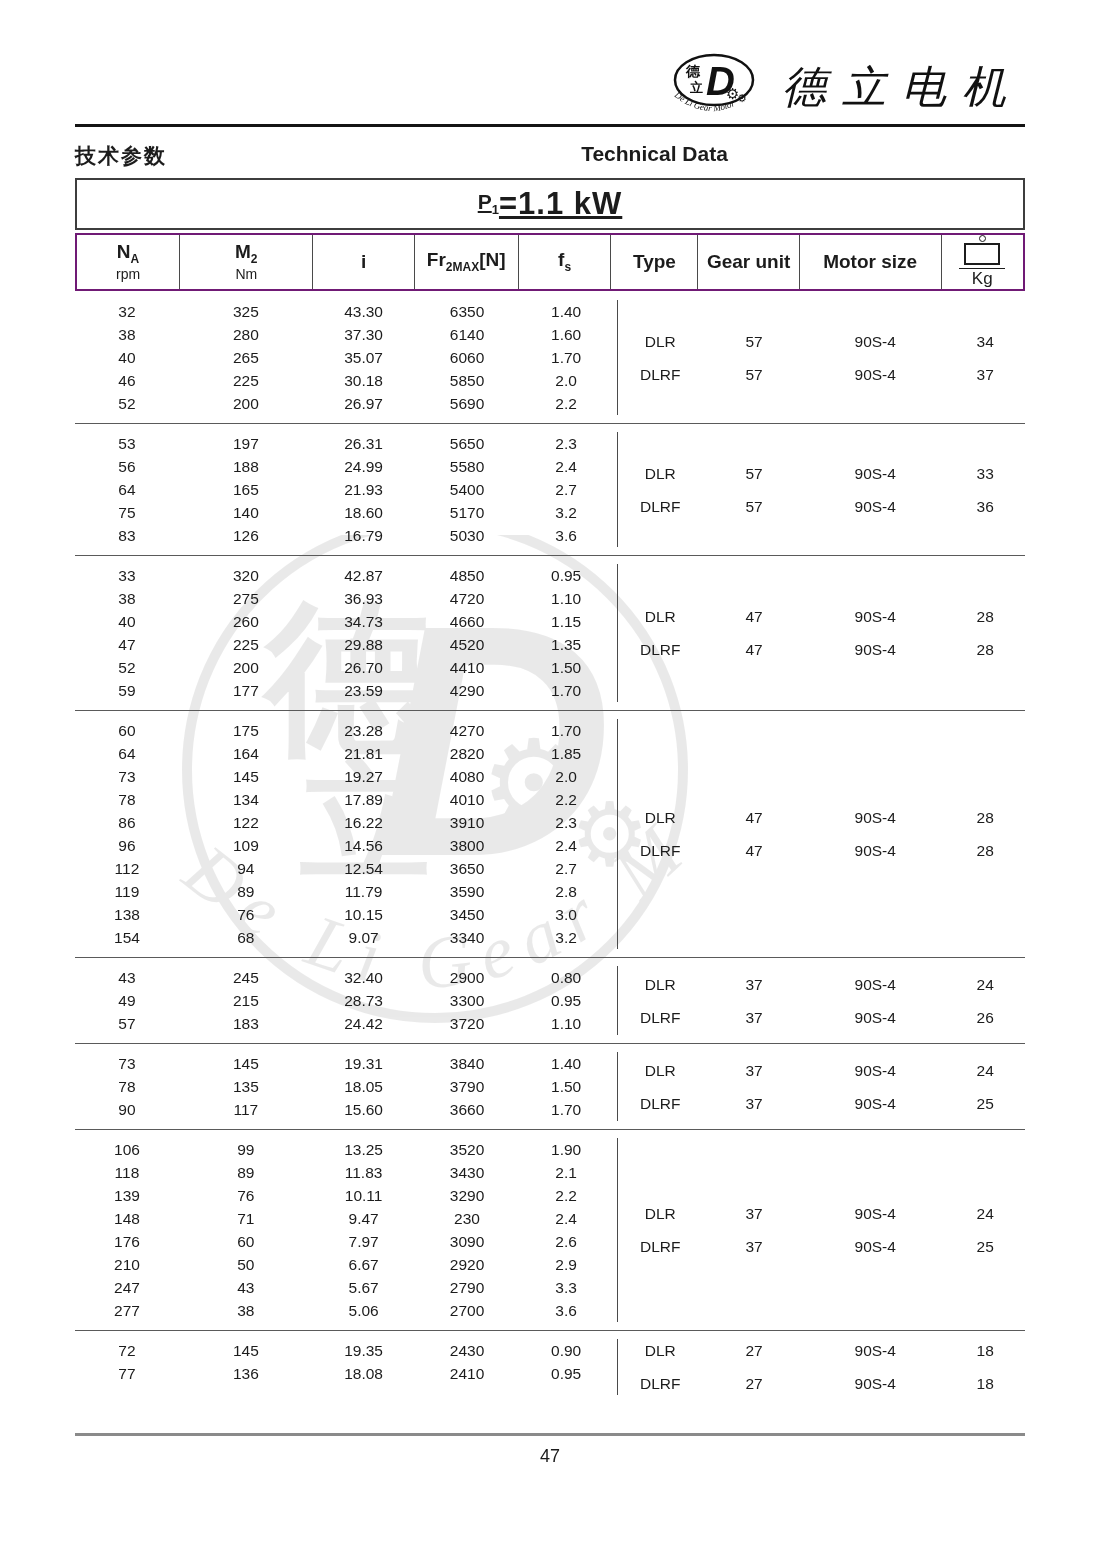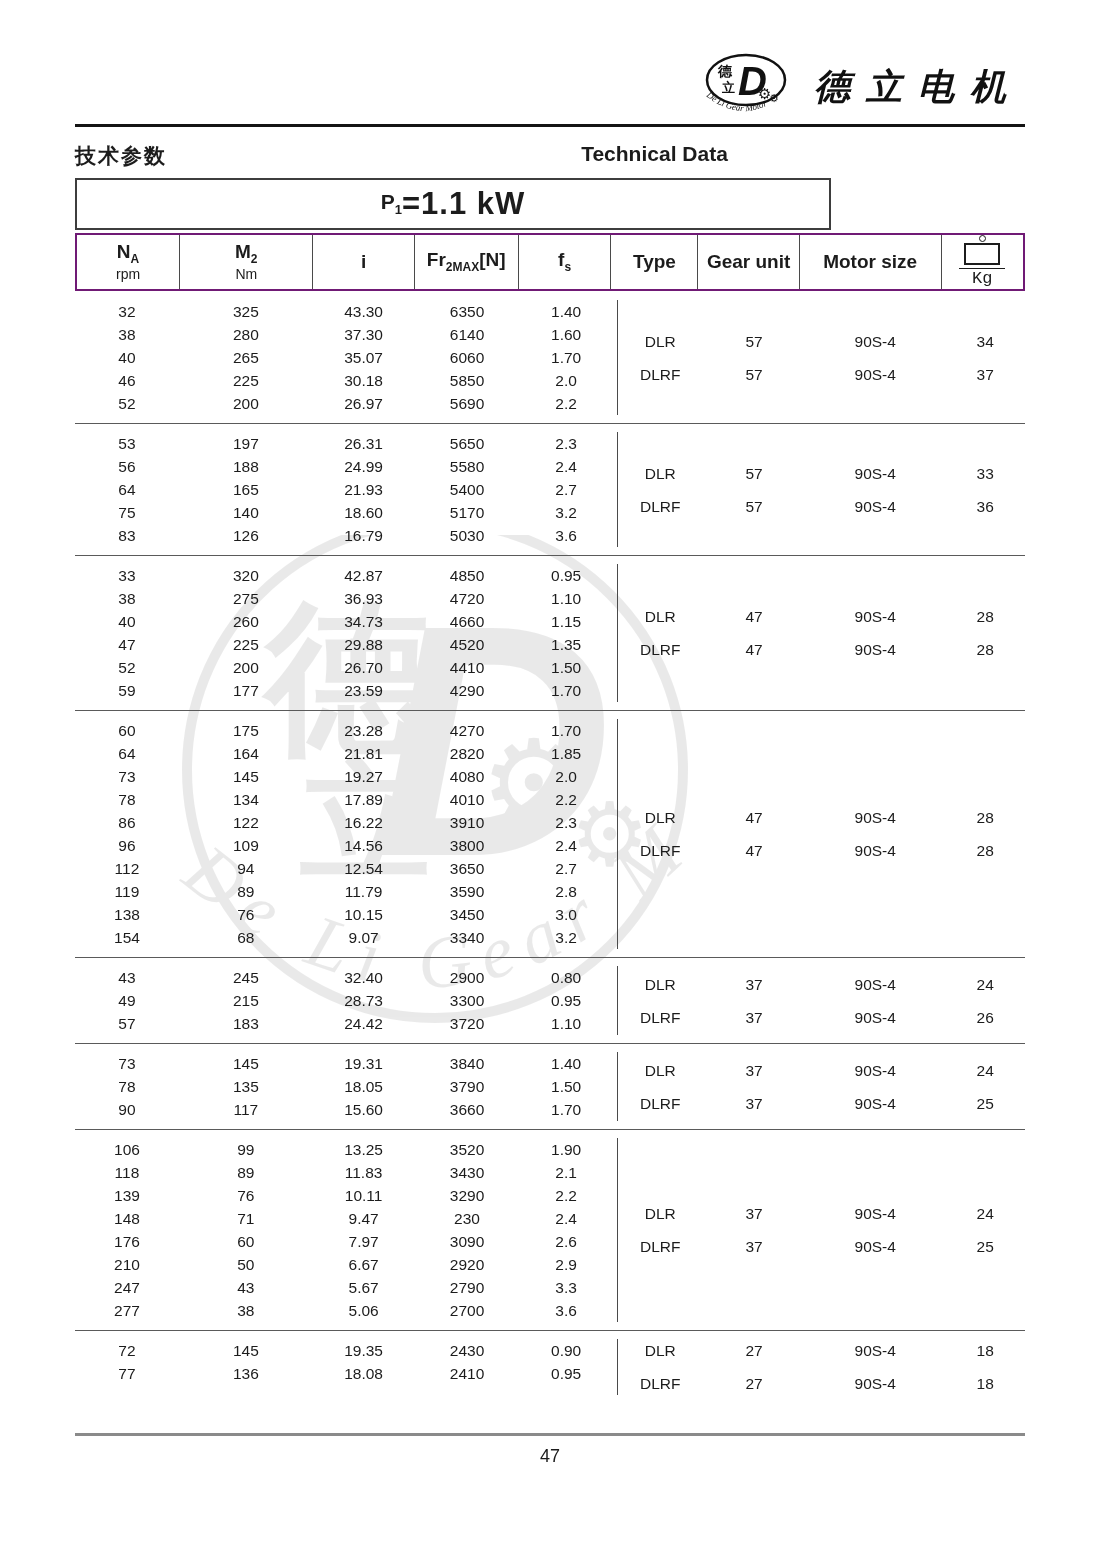--- a/index.html
+++ b/index.html
@@ -6,49 +6,49 @@
   body { background:#e8e8e8; font-family:"Liberation Sans", sans-serif; }
   .page {
     position:relative; width:1100px; height:1555px; margin:0 auto;
     background:#ffffff; color:#1c1c1c; overflow:hidden;
   }
   
   .watermark { position:absolute; left:150px; top:535px; width:830px; height:545px; z-index:0; pointer-events:none; }
   
   .brand-row { position:absolute; top:52px; right:78px; display:flex; align-items:center; gap:14px; z-index:2; }
   .brand-name {
-    font-family:"Liberation Serif", serif; font-weight:bold; font-style:italic;
-    font-size:36px; letter-spacing:16px; color:#111; white-space:nowrap;
+    font-family:"Liberation Serif", serif; font-weight:normal; font-style:italic;
+    font-size:44px; letter-spacing:16px; color:#111; white-space:nowrap;
   }
   .top-rule { position:absolute; left:75px; top:124px; width:950px; height:3px; background:#141414; z-index:2; }
   .section-row { position:absolute; left:75px; top:140px; width:950px; height:32px; z-index:2; }
   .section-cn { position:absolute; left:0; top:2px; font-size:21px; font-weight:bold; letter-spacing:2px; }
   .section-en { position:absolute; left:61%; top:2px; transform:translateX(-50%); font-size:21px; font-weight:bold; }
   
   .power-box {
-    position:absolute; left:75px; top:178px; width:756px; height:52px; z-index:2;
-    border:2px solid #3d3d3d; display:flex; align-items:center; justify-content:center; background:transparent;
+    position:absolute; left:75px; top:178px; width:950px; height:52px; z-index:2;
+    border:2px solid #3d3d3d; display:flex; align-items:center; justify-content:center; background:transparent;text-decoration:underline;
   }
   .power-prefix { font-size:21px; font-weight:bold; }
   .power-prefix sub { font-size:13px; font-weight:bold; }
   .power-value { font-size:31px; font-weight:bold; letter-spacing:1px; }
   
   .thead {
     position:absolute; left:75px; top:233px; width:950px; height:58px; z-index:2;
     border:2px solid #701a75; display:flex; background:transparent;
   }
   .th { border-right:1.5px solid #4a4a4a; display:flex; flex-direction:column; align-items:center; justify-content:center; line-height:1.1; }
   .th:last-child { border-right:none; }
   .th-sym { font-size:19px; font-weight:bold; }
   .th-sym sub { font-size:12px; font-weight:bold; }
   .th-unit { font-size:14px; margin-top:1px; }
   .th-label { font-size:19px; font-weight:bold; }
   .c0{width:10.9%}.c1{width:14.1%}.c2{width:10.7%}.c3{width:11.0%}.c4{width:9.8%}
   .c5{width:9.2%}.c6{width:10.7%}.c7{width:15.0%}.c8{width:8.6%}
-  .kg-head { display:flex; flex-direction:column; align-items:center;font-family:Liberation Mono, monospace; }
+  .kg-head { display:flex; flex-direction:column; align-items:center; }
   .kg-knob { width:7px; height:7px; border:1.5px solid #1c1c1c; border-radius:50%; background:#fff; margin-bottom:1px; }
   .kg-box  { width:36px; height:22px; border:2px solid #1c1c1c; background:#fff; }
   .kg-rule { width:46px; height:1.5px; background:#1c1c1c; margin-top:3px; }
   .kg-text { font-size:17px; margin-top:1px; }
   
   .tbody { position:absolute; left:75px; top:292px; width:950px; z-index:1; }
   .group { display:flex; align-items:stretch; padding:8px 0; }
   .group + .group { border-top:1.5px solid #5a5a5a; }
   .group-left { width:57%; }
   .data-row { display:grid; grid-template-columns:19.2% 24.7% 18.8% 19.4% 17.2%; }

